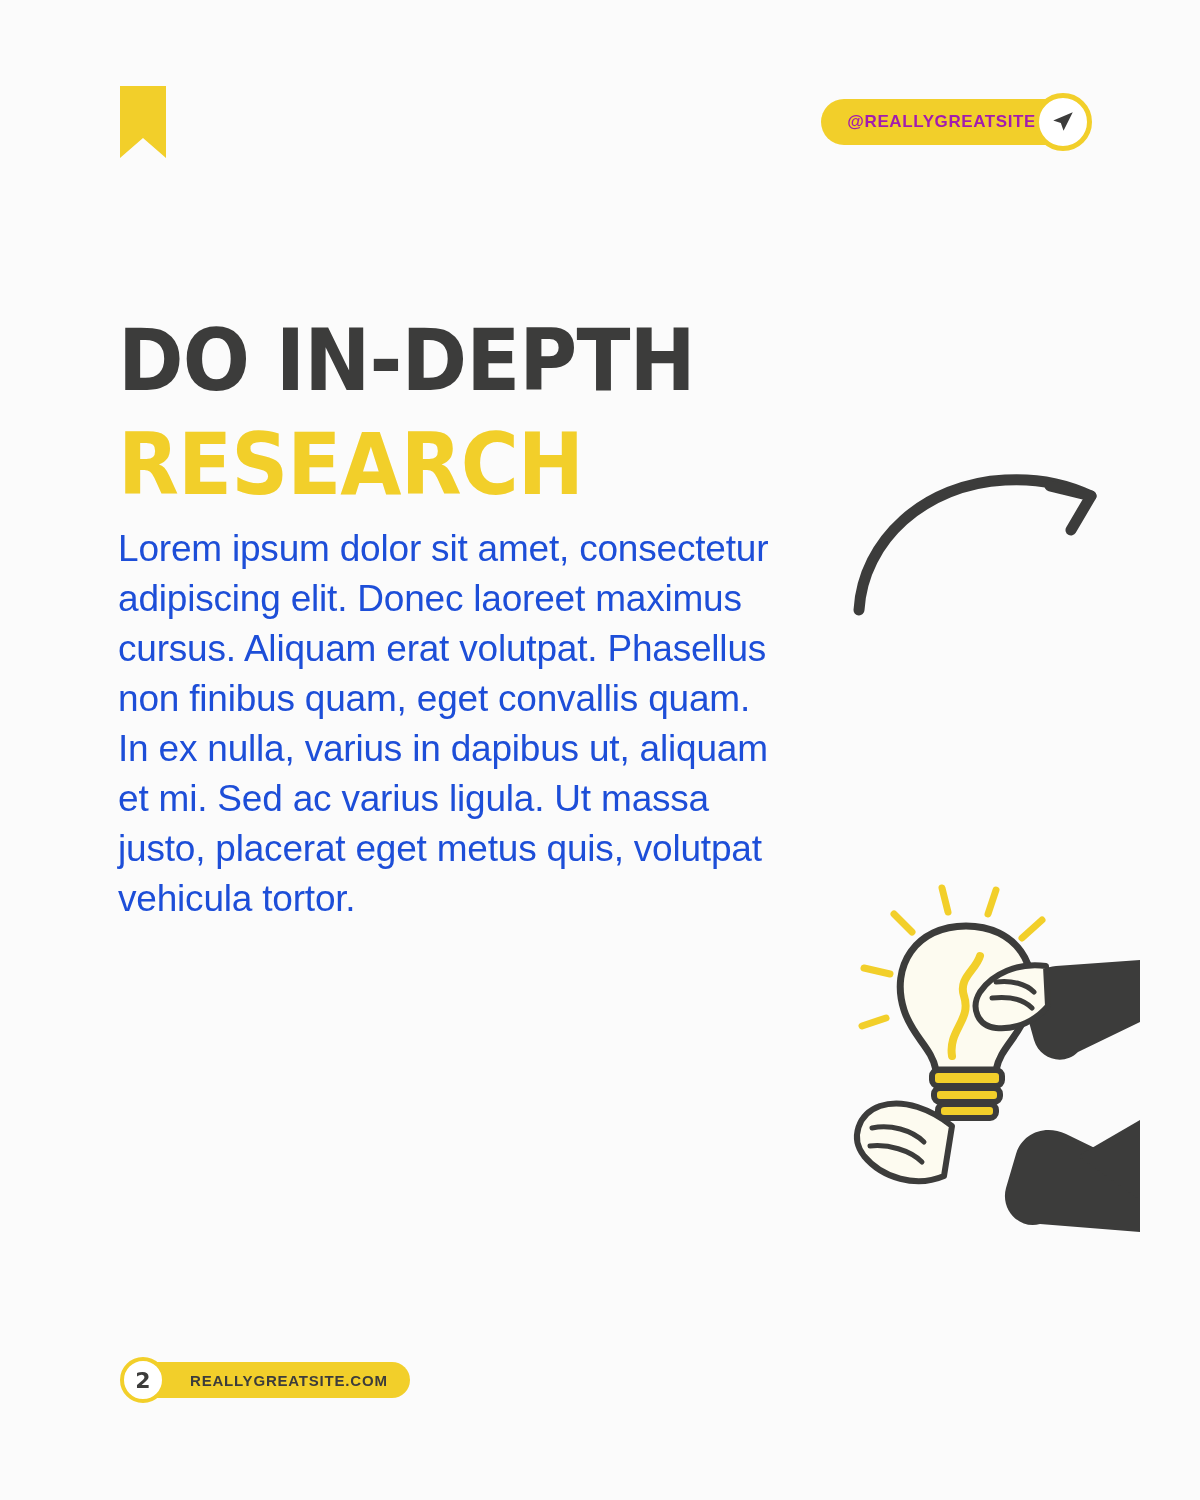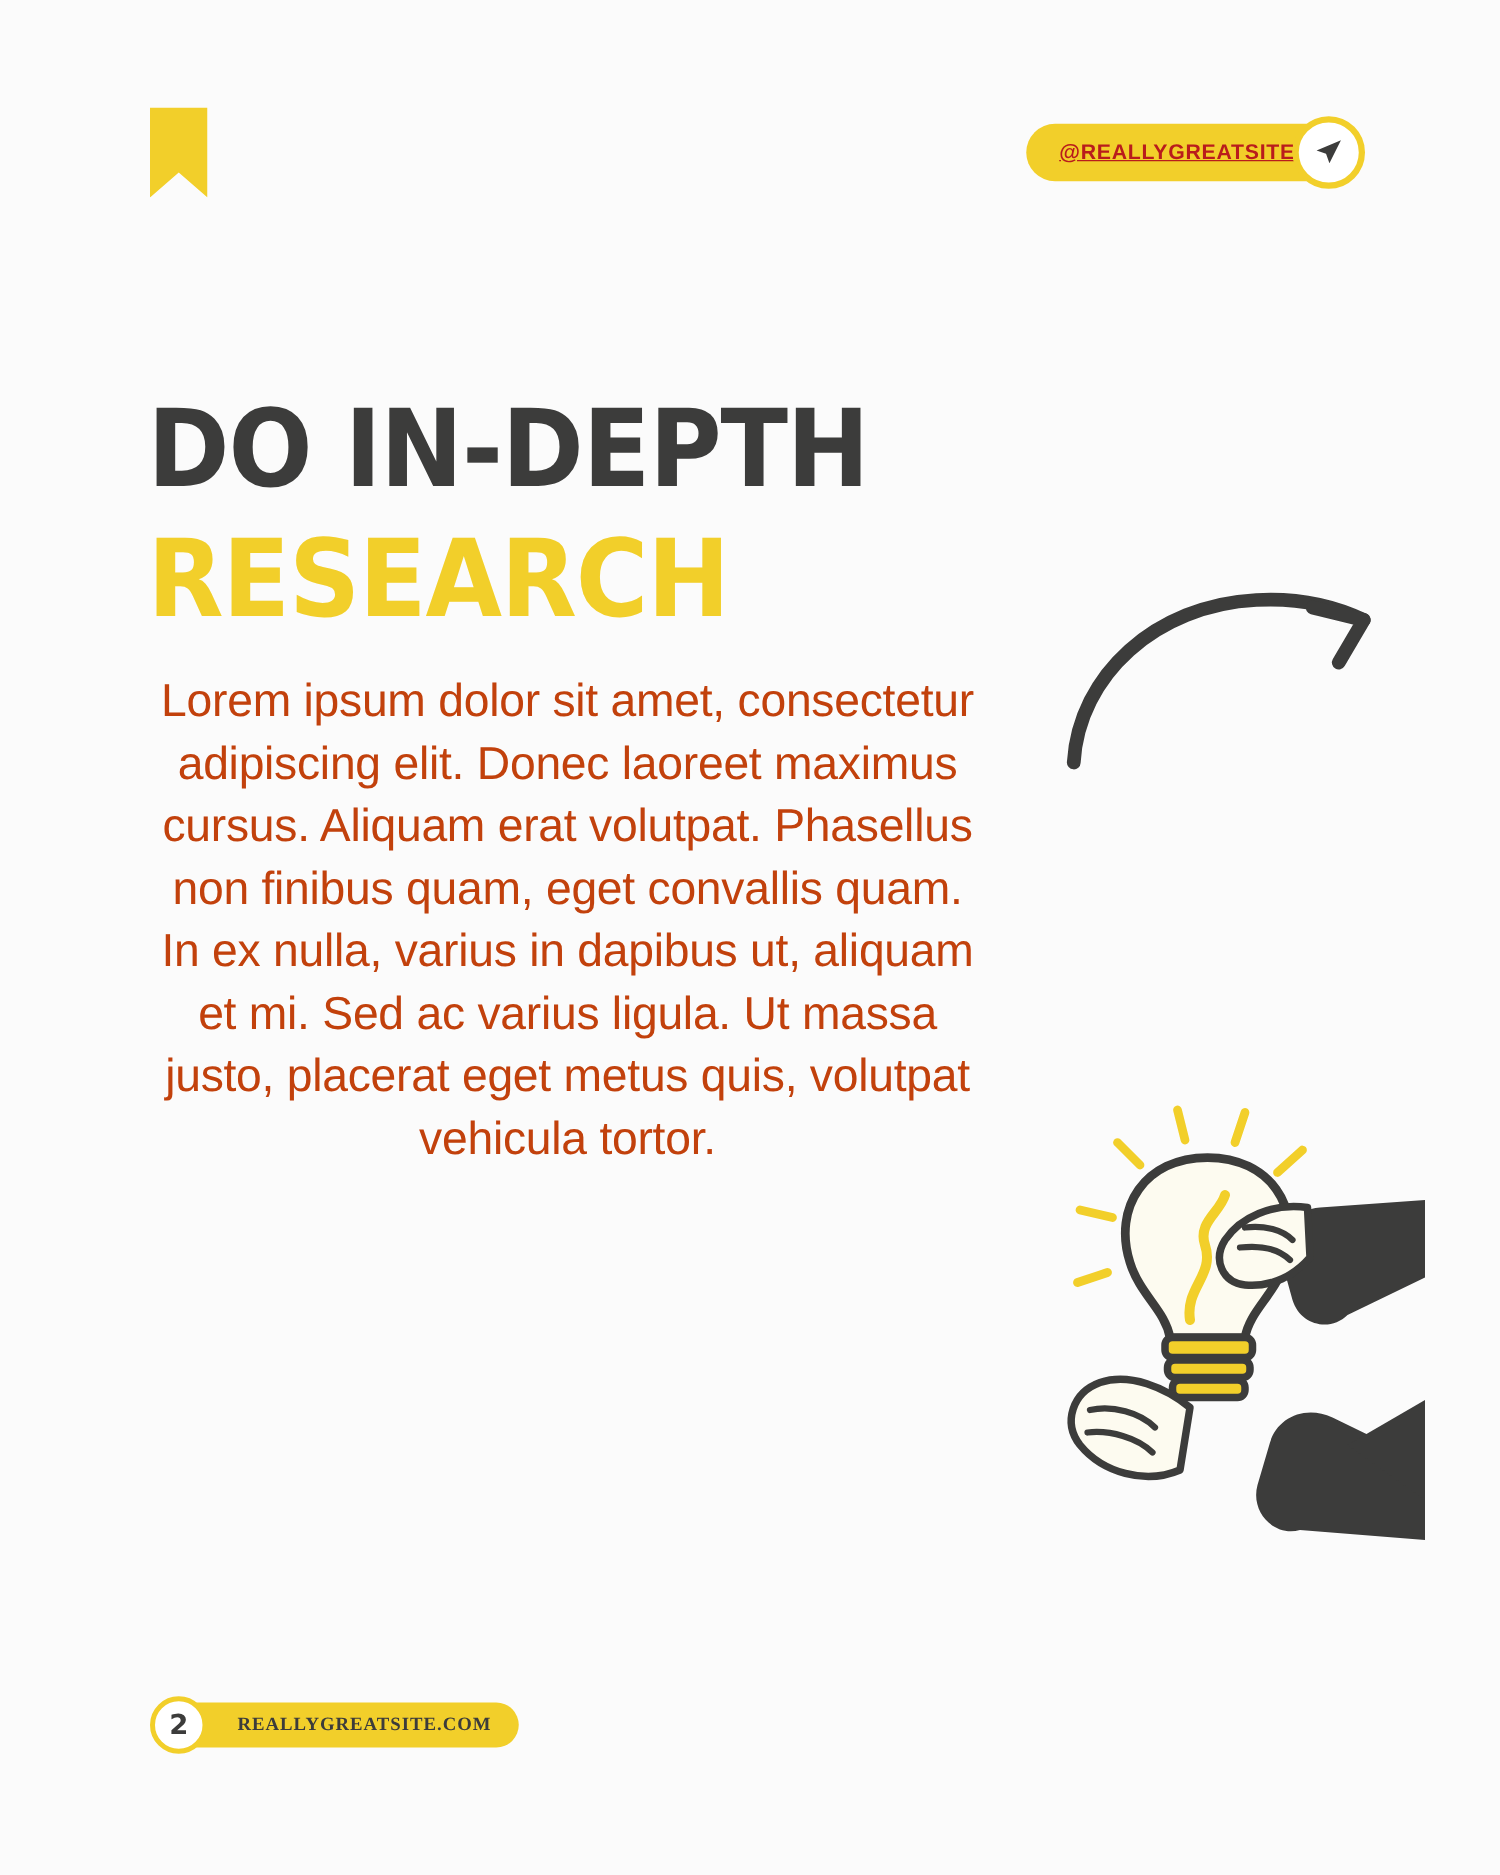--- a/index.html
+++ b/index.html
@@ -41,24 +41,23 @@
     align-items: center;
     background: #f2cf2a;
     border-radius: 23px;
     padding-left: 26px;
     padding-right: 52px;
   }
   .handle-pill .handle-text {
     font-size: 17px;
     font-weight: bold;
     letter-spacing: 0.6px;
-    color: #b91c1c;
+    color: #a21caf;
     font-family: "Liberation Sans", sans-serif;
     white-space: nowrap;
-    text-decoration: underline;
   }
   .handle-badge {
     position: absolute;
     right: 108px;
     top: 93px;
     width: 58px;
     height: 58px;
     border-radius: 50%;
     background: #ffffff;
     border: 5px solid #f2cf2a;
@@ -87,28 +86,27 @@
     margin: 0;
     white-space: nowrap;
   }
   .headline .line1 { color: #3c3c3b; }
   .headline .line2 { color: #f2cf2a; margin-top: 20px; }
 
   
   .body-copy {
     position: absolute;
     left: 118px;
-    top: 536px;
+    top: 524px;
     width: 672px;
     font-family: "Liberation Sans", sans-serif;
     font-size: 37px;
     line-height: 1.35;
-    color: #c2410c;
+    color: #1d4ed8;
     letter-spacing: -0.2px;
-    text-align: center;
   }
 
   
   .arrow-illo {
     position: absolute;
     left: 845px;
     top: 450px;
     width: 270px;
     height: 180px;
   }
@@ -140,21 +138,20 @@
     padding-left: 58px;
     padding-right: 22px;
     margin-left: -34px;
   }
   .footer-pill .site-text {
     font-size: 15px;
     font-weight: bold;
     letter-spacing: 0.8px;
     color: #3c3c3b;
     white-space: nowrap;
-    font-family: Liberation Serif, serif;
   }
   .page-num {
     position: relative;
     z-index: 2;
     width: 46px;
     height: 46px;
     border-radius: 50%;
     background: #ffffff;
     border: 4px solid #f2cf2a;
     display: flex;

